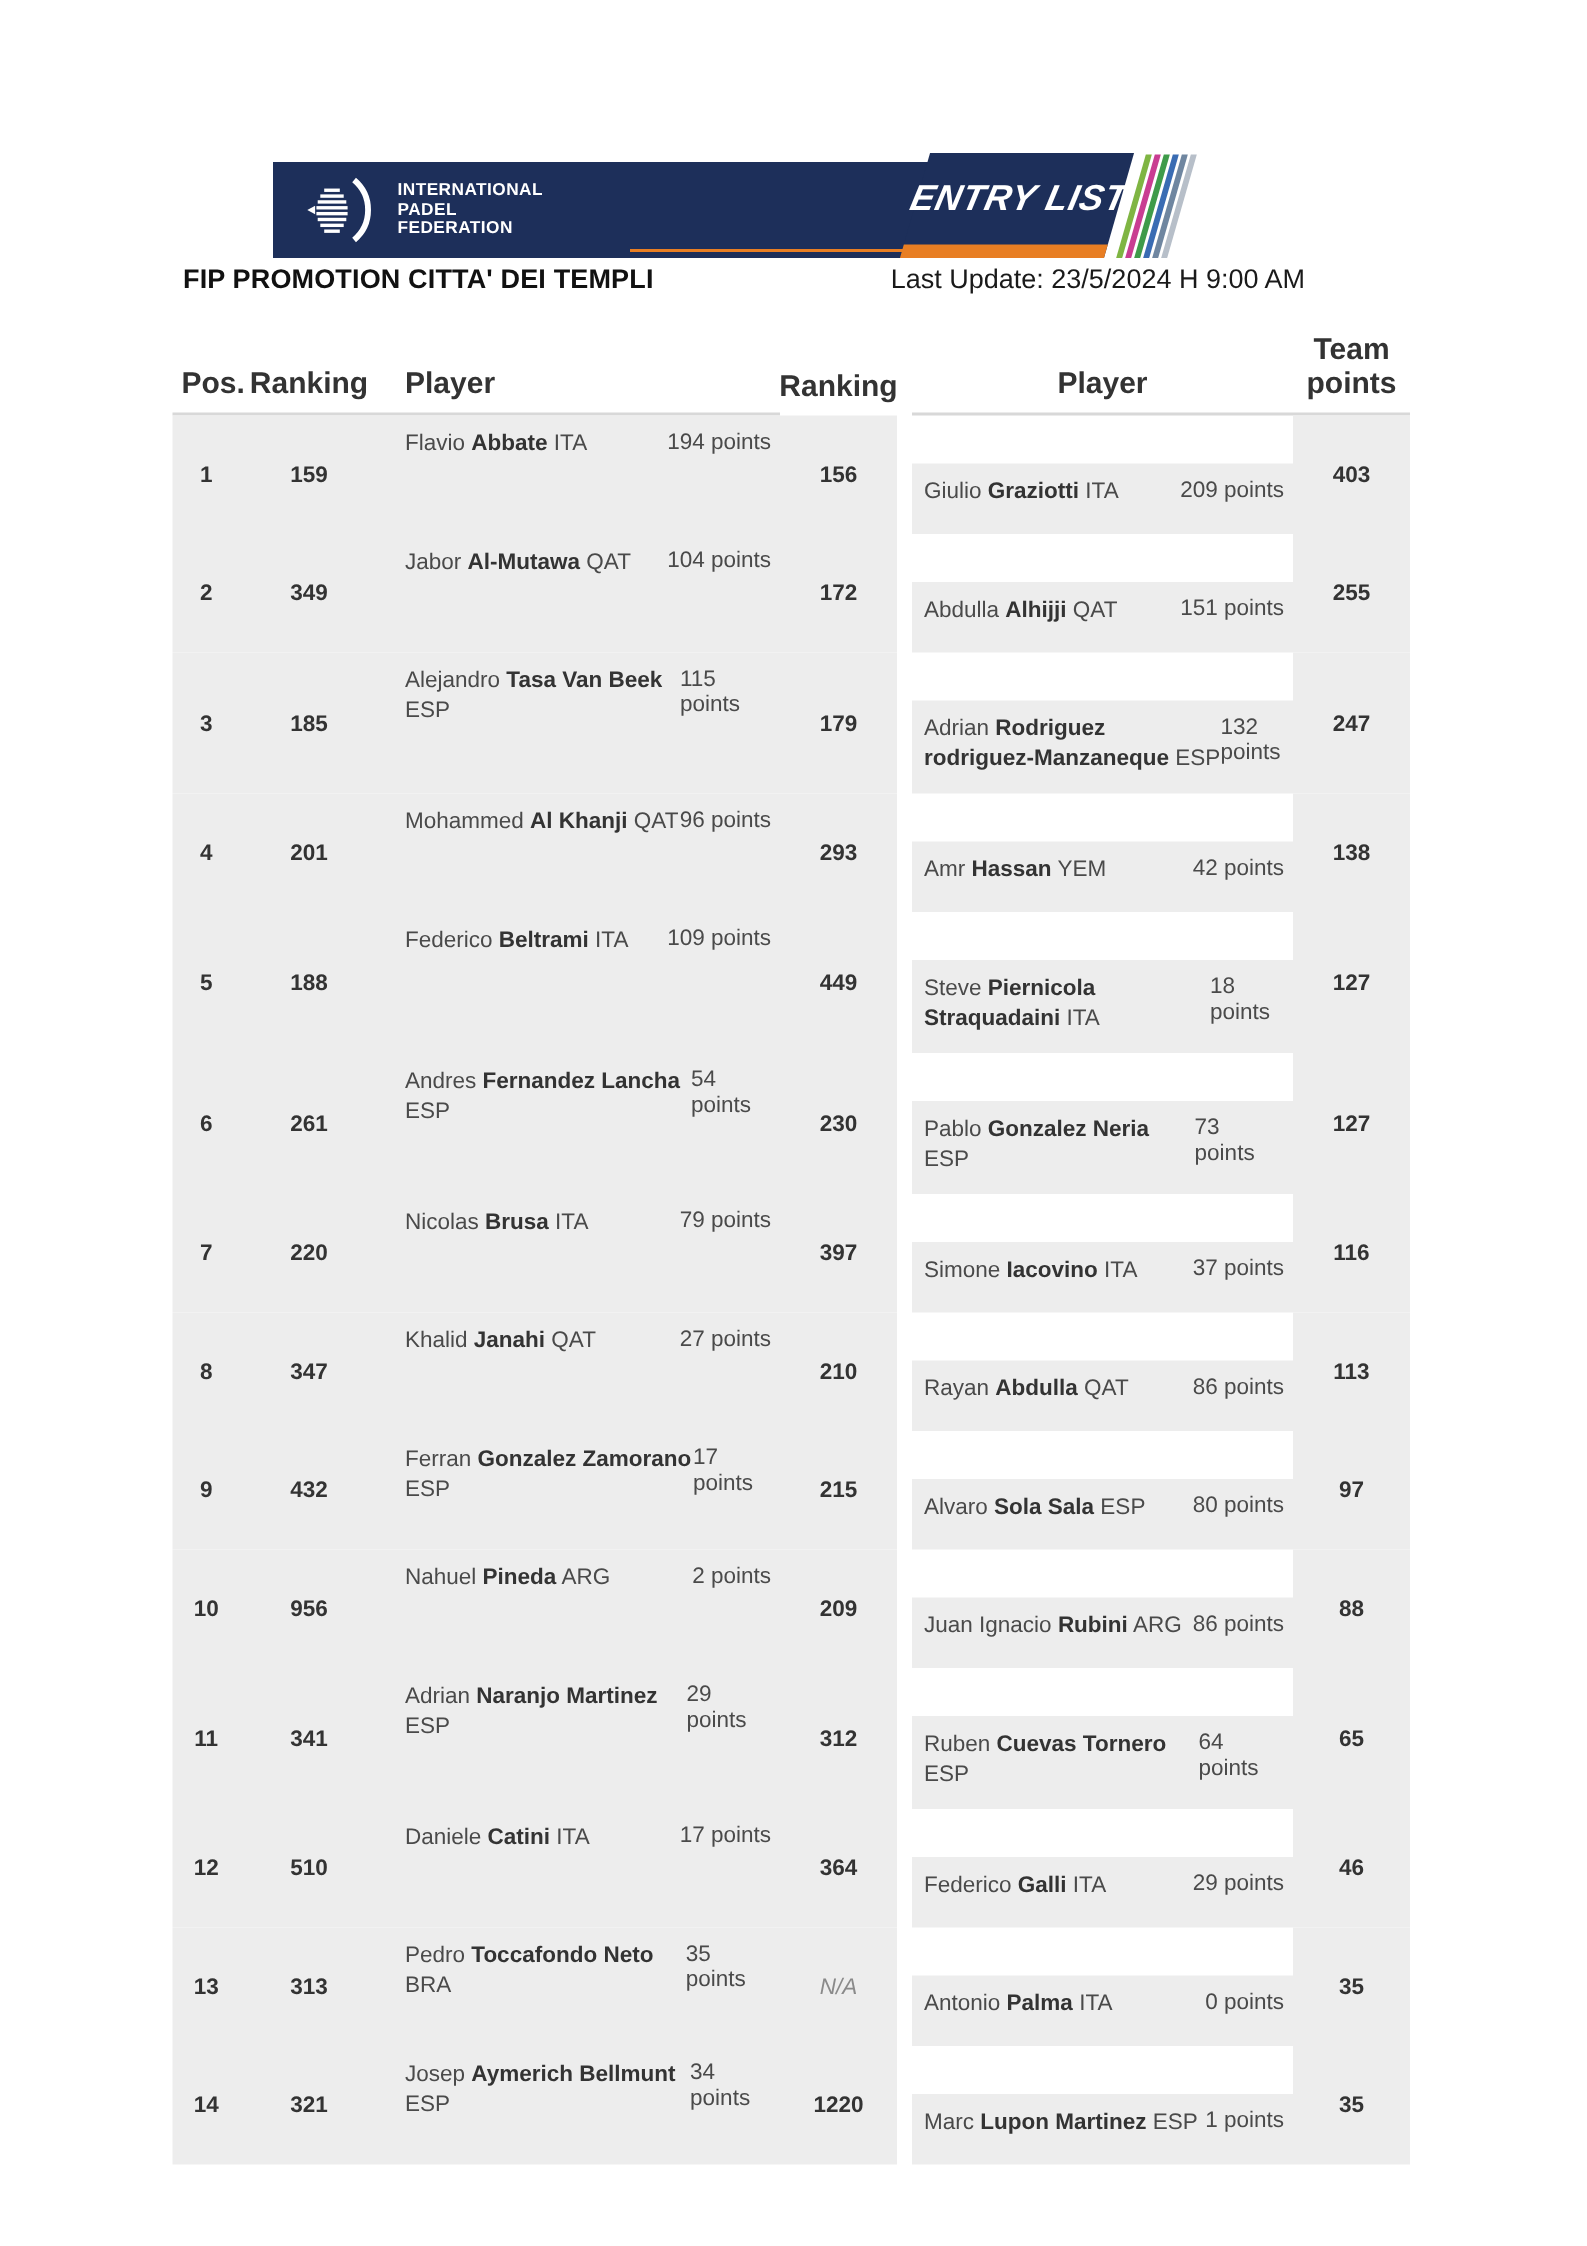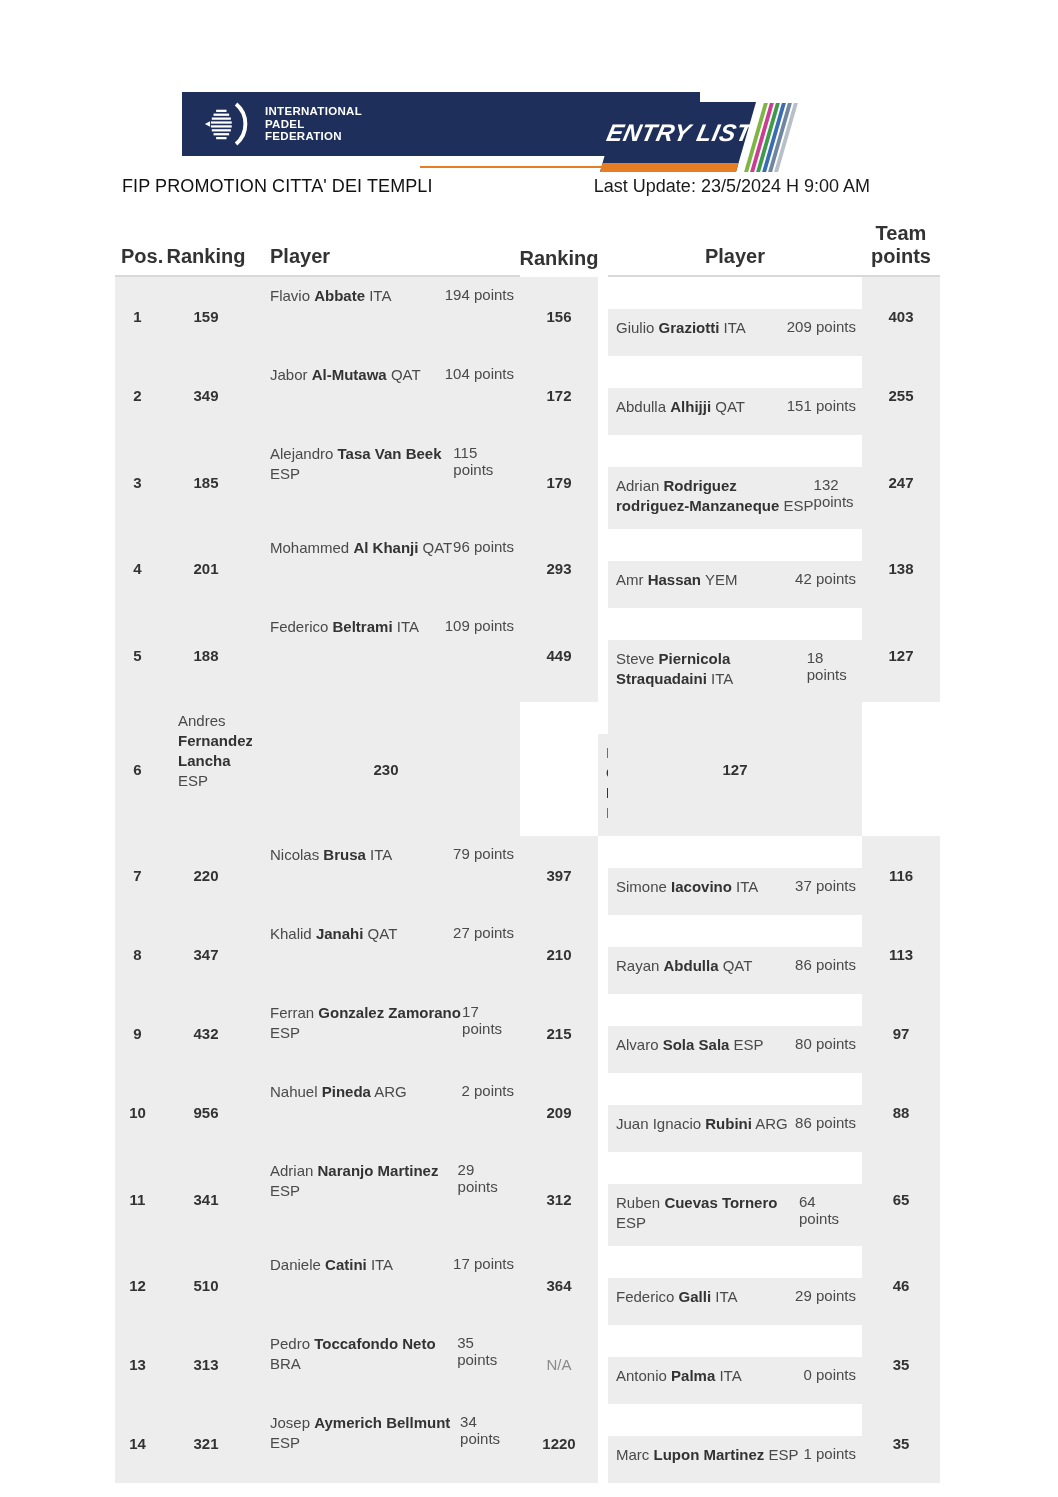--- a/index.html
+++ b/index.html
@@ -8,40 +8,40 @@
     --body-gray:#ededed;
     --ink:#333333;
     --ink-soft:#4a4a4a;
     --rule:#d8d8d8;
   }
   html,body{margin:0;padding:0;background:#ffffff;}
   body{font-family:"Liberation Sans", sans-serif; color:var(--ink);}
   .page{position:relative;width:1058px;height:1497px;background:#ffffff;overflow:hidden;}
 
   
-  .banner-bar{position:absolute;left:182px;top:92px;width:518px;height:64px;
+  .banner-bar{position:absolute;left:182px;top:108px;width:518px;height:64px;
     background:var(--navy);display:flex;align-items:center;padding-left:22px;box-sizing:border-box;}
   .logo{display:flex;align-items:center;}
   .logo svg{display:block;}
   .logo-text{margin-left:9px;color:#fff;font-weight:bold;font-size:11.5px;line-height:1.08;
     letter-spacing:.3px;text-transform:uppercase;}
   .entry-tag{position:absolute;left:610px;top:102px;width:136px;height:61px;
     background:var(--navy);border-bottom:9px solid var(--orange);
     transform:skewX(-16deg);display:flex;align-items:center;justify-content:center;}
   .entry-tag span{transform:skewX(4deg);color:#fff;font-style:italic;font-weight:bold;
     font-size:24px;letter-spacing:.5px;white-space:nowrap;}
   .stripes{position:absolute;left:754px;top:103px;height:69px;display:flex;gap:2px;
     transform:skewX(-16deg);}
   .stripe{width:4px;height:100%;}
   .thin-orange{position:absolute;left:420px;top:166px;width:192px;height:2px;background:var(--orange);}
 
   
   .title-row{position:absolute;left:122px;top:176px;width:748px;display:flex;
     justify-content:space-between;align-items:baseline;}
-  .doc-title{font-size:18px;font-weight:normal;color:#111;letter-spacing:.1px;}
+  .doc-title{font-size:18px;font-weight:bold;color:#111;letter-spacing:.1px;}
   .last-update{font-size:18px;color:#1a1a1a;text-align:right;}
 
   
   .entry-table{position:absolute;left:115px;top:222px;width:825px;}
   .thead,.trow{display:grid;grid-template-columns:45px 92px 268px 78px 10px 254px 78px;}
   .thead{min-height:48px;}
   .hcell{font-size:20px;font-weight:bold;color:var(--ink);display:flex;align-items:flex-end;
     padding-bottom:7px;box-sizing:border-box;}
   .hcell.rule{border-bottom:2px solid var(--rule);}
   .h-pos{padding-left:6px;}
@@ -57,21 +57,21 @@
   .pos,.rank,.team{display:flex;align-items:center;justify-content:center;
     font-size:15px;font-weight:bold;color:var(--ink);}
   .player{display:flex;flex-direction:row;justify-content:space-between;
     padding:9px 6px 13px 18px;}
   .player.p2{padding-left:8px;margin-top:32px;}
   .pname{font-size:15px;line-height:20px;color:var(--ink-soft);}
   .player.p1 .pname{max-width:242px;}
   .player.p2 .pname{max-width:205px;}
   .lname{font-weight:bold;color:var(--ink);}
   .ppoints{font-size:15px;color:var(--ink-soft);}
-  .na{font-weight:normal;color:#8a8a8a;}
+  .na{font-weight:normal;font-style:italic;color:#8a8a8a;}
 </style>
 </head>
 <body>
 
 <div class="page">
 
   <div class="banner-bar">
     <div class="logo">
       <svg width="52" height="46" viewBox="0 0 60 48" aria-hidden="true">
         <g fill="#ffffff">
@@ -245,20 +245,23 @@
     </div>
     <div class="cell team bg">
             <span>127</span>
           </div>
   </div>
 
   <div class="trow">
     <div class="cell pos bg">
             <span>6</span>
           </div>
+    <div class="cell rank bg">
+            <span>261</span>
+          </div>
     <div class="cell player p1 bg">
       <div class="pname"><span class="fname">Andres</span> <span class="lname">Fernandez Lancha</span> <span class="country">ESP</span></div>
       <div class="ppoints">54 points</div>
     </div>
     <div class="cell rank bg">
             <span class="r2span">230</span>
           </div>
     <div class="cell gutter"></div>
     <div class="cell player p2 bg">
       <div class="pname"><span class="fname">Pablo</span> <span class="lname">Gonzalez Neria</span> <span class="country">ESP</span></div>

